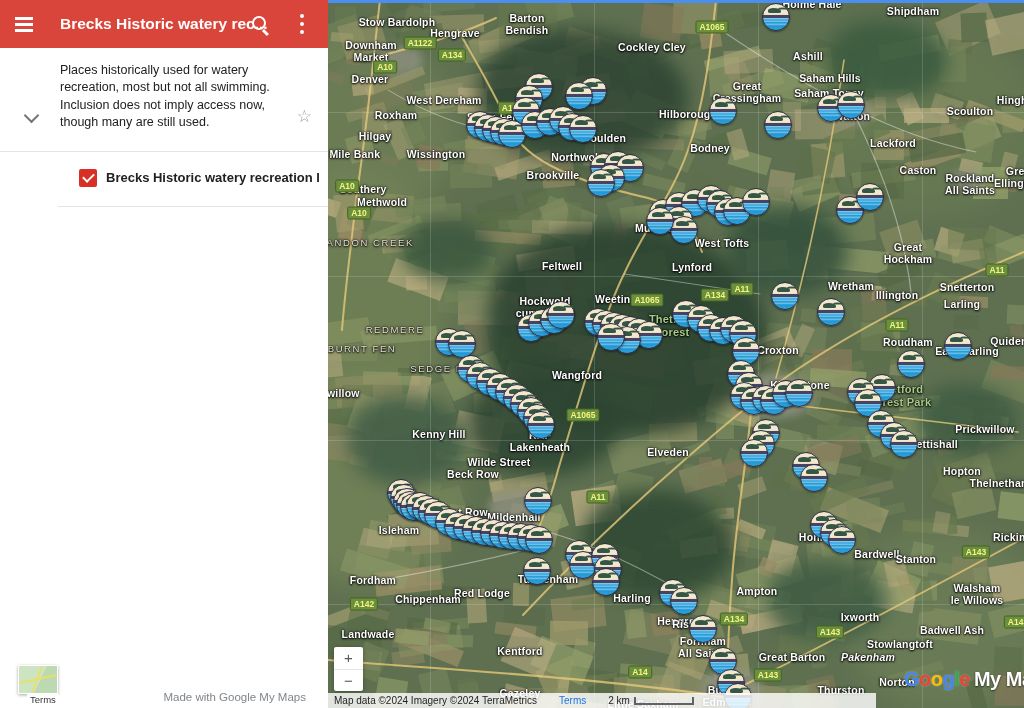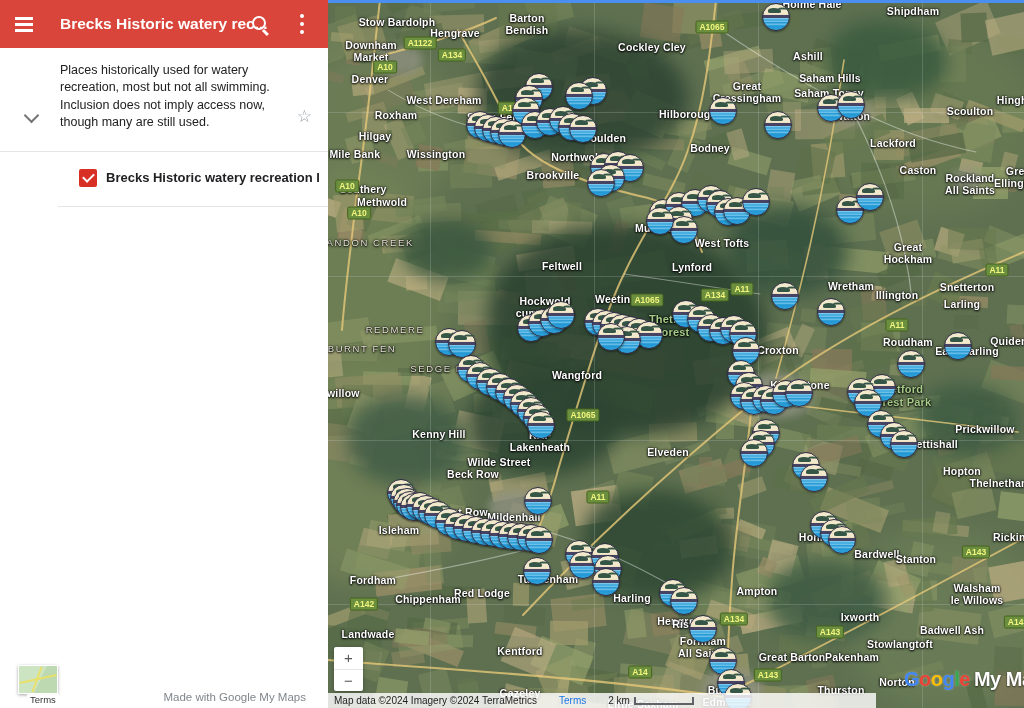--- a/index.html
+++ b/index.html
@@ -766,21 +766,21 @@
         <div class="lbl" style="left: 154px; top: 593px;">Red Lodge</div>
         <div class="lbl" style="left: 100px; top: 599px;">Chippenham</div>
         <div class="lbl" style="left: 624px; top: 630px;">Badwell Ash</div>
         <div class="lbl" style="left: 572px; top: 644px;">Stowlangtoft</div>
         <div class="lbl" style="left: 354px; top: 621px;">Hengrave</div>
         <div class="lbl" style="left: 40px; top: 634px;">Landwade</div>
         <div class="lbl" style="left: 375px; top: 647px;">Fornham
 All Saints</div>
         <div class="lbl" style="left: 192px; top: 651px;">Kentford</div>
         <div class="lbl" style="left: 464px; top: 657px;">Great Barton</div>
-        <div class="lbl" style="left: 524px; top: 657px;">Pakenham</div>
+        <div class="lbl" style="left: 540px; top: 657px; font-style: italic;">Pakenham</div>
         <div class="lbl" style="left: 311px; top: 624px; margin-left: 48px;">Risby</div>
         <div class="lbl" style="left: 569px; top: 682px;">Norton</div>
         <div class="lbl" style="left: 513px; top: 690px;">Thurston</div>
         <div class="lbl" style="left: 192px; top: 693px;">Gazeley</div>
         <div class="lbl" style="left: 399px; top: 696px;">Bury St
 Edmunds</div>
         <div class="lbl" style="left: 315px; top: 704px;">Little Saxham</div>
         <div class="lbl p" style="left: 344px; top: 326px;">Thetford
 Forest</div>
         <div class="lbl p" style="left: 572px; top: 396px;">Thetford

